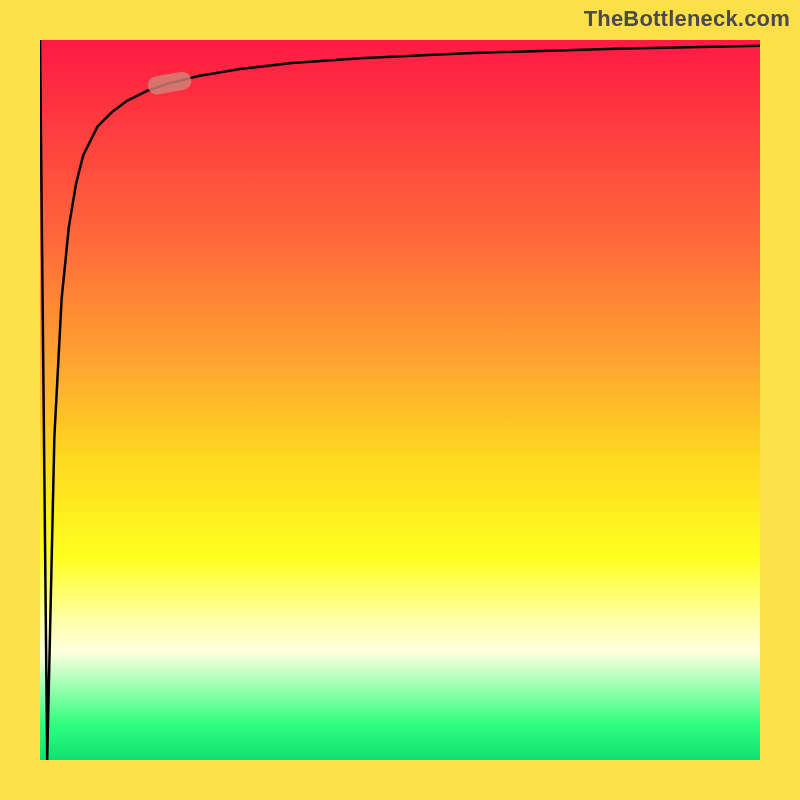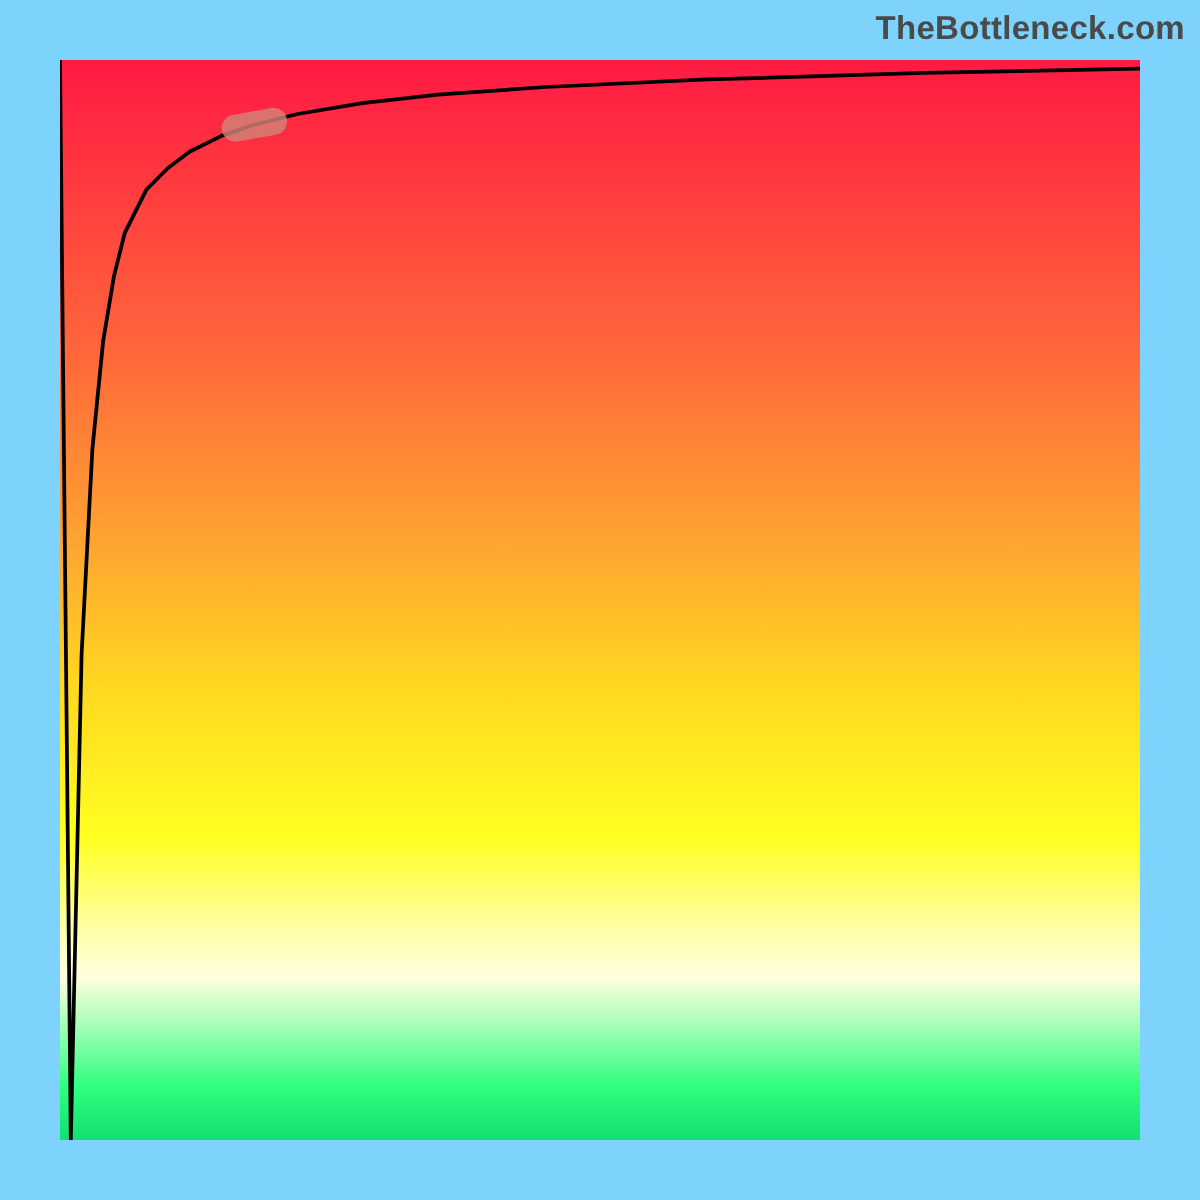--- a/index.html
+++ b/index.html
@@ -1,21 +1,21 @@
 <!DOCTYPE html>
 <html><head>
 <meta charset="utf-8">
 <style>
   * { margin: 0; padding: 0; box-sizing: border-box; }
   html, body { width: 800px; height: 800px; overflow: hidden; background: #fff; }
   .frame {
     position: relative;
     width: 800px;
     height: 800px;
-    background: #7dd3fc;
+    background: #fde047;
   }
   .plot-area {
     position: absolute;
     left: 40px;
     top: 40px;
     width: 720px;
     height: 720px;
     background: linear-gradient(to bottom,
       #ff1a44 0%,
       #ff3040 8%,

